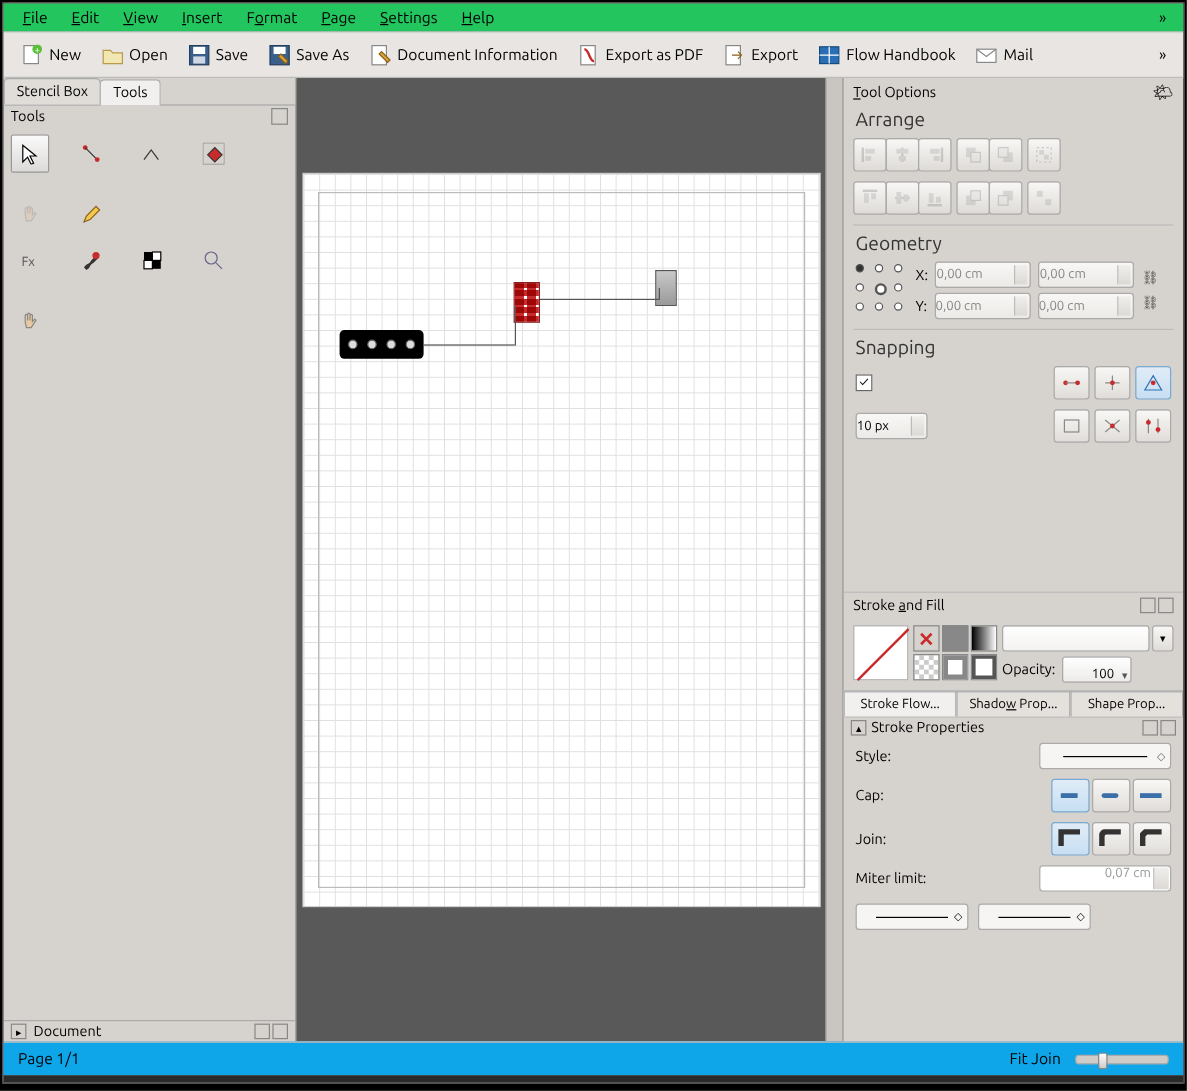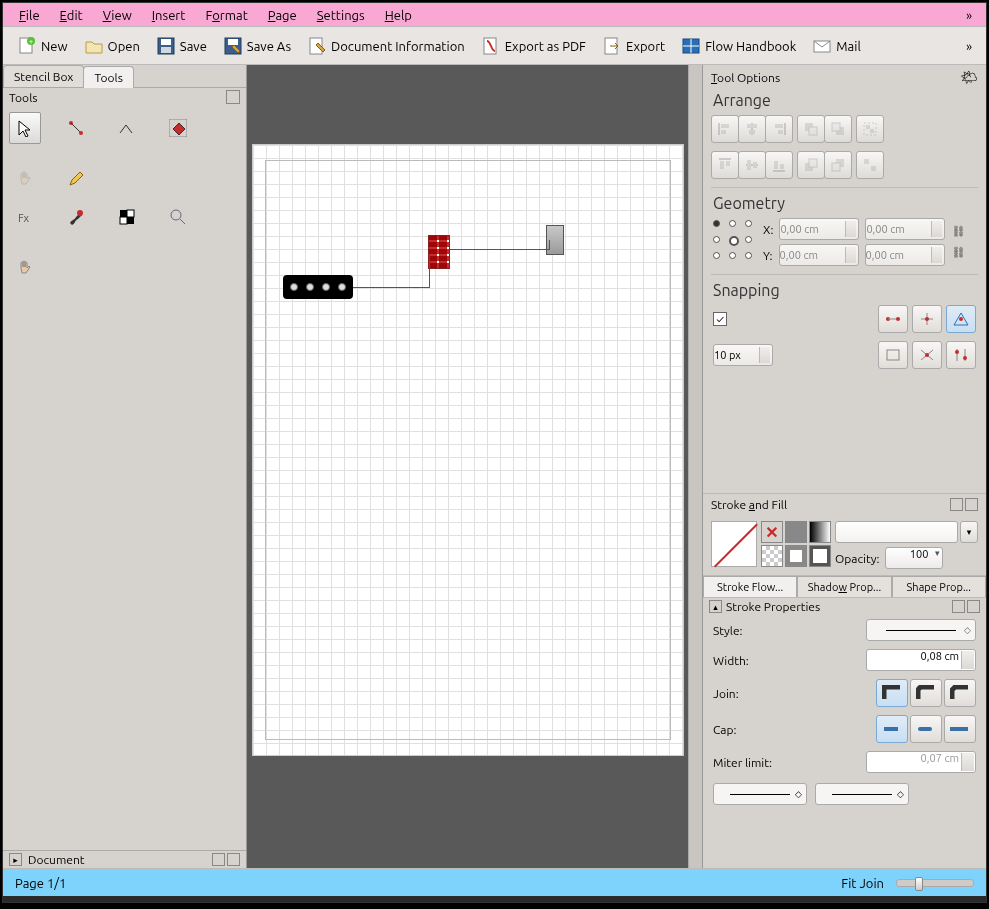--- a/index.html
+++ b/index.html
@@ -1,20 +1,20 @@
 <!DOCTYPE html>
 <html><head>
 <meta charset="utf-8">
 <style>
 * { box-sizing: border-box; margin: 0; padding: 0; font-family: "Ubuntu", "Segoe UI", sans-serif; }
 body { width: 989px; height: 909px; background: #000; overflow: hidden; }
 .window { width: 985px; height: 901px; margin: 2px; background: #d6d2ce; display: flex; flex-direction: column; border: 1px solid #333; }
 
 
-.menubar { display: flex; background: #f9a8d4; border-bottom: 1px solid #bbb; padding: 2px 6px; font-size: 13px; height: 24px; align-items: center; }
+.menubar { display: flex; background: #22c55e; border-bottom: 1px solid #bbb; padding: 2px 6px; font-size: 13px; height: 24px; align-items: center; }
 .menubar .menu-item { padding: 2px 10px; cursor: default; }
 .menubar .menu-item u { text-decoration: underline; }
 .menubar .overflow { margin-left: auto; padding: 0 8px; }
 
 
 .toolbar { display: flex; align-items: center; background: #e8e5e2; padding: 4px 8px; border-bottom: 1px solid #bbb; gap: 4px; font-size: 13px; height: 38px; }
 .tbtn { display: inline-flex; align-items: center; gap: 4px; padding: 3px 6px; border-radius: 3px; }
 .tbtn .icon { width: 20px; height: 20px; display: inline-flex; align-items: center; justify-content: center; }
 
 
@@ -85,21 +85,21 @@
 .swatch-col { display:flex; flex-direction:column; gap:2px; }
 .swatch-row2 { display:flex; gap:2px; }
 .sw { width:22px; height:22px; border:1px solid #888; display:flex; align-items:center; justify-content:center; }
 .sw.x { color:#c82b2b; font-weight:bold; font-size:16px; }
 .sw.dark { background:#888; }
 .sw.grad { background:linear-gradient(90deg,#000,#fff); }
 .sw.pat { background: repeating-conic-gradient(#ccc 0 25%, #fff 0 50%); background-size:8px 8px; }
 .sw.bord { background:#fff; box-shadow: inset 0 0 0 4px #888; }
 .color-bar { flex:1; height:22px; border:1px solid #aaa; background:linear-gradient(#fff,#f3f2f0); border-radius: 3px; }
 .opacity-row { display:flex; align-items:center; gap:6px; padding: 0 8px 6px 8px; }
-.combo { width:58px; height:22px; border:1px solid #aaa; background:linear-gradient(#fff,#ecebe9); border-radius:3px; display:flex; align-items:flex-start; justify-content:flex-end; padding:0 14px 0 4px; position:relative; font-size:11px; }
+.combo { width:58px; height:22px; border:1px solid #aaa; background:linear-gradient(#fff,#ecebe9); border-radius:3px; display:flex; align-items:flex-end; justify-content:flex-end; padding:0 14px 0 4px; position:relative; font-size:11px; }
 .combo::after{ content:'▾'; position:absolute; right:3px; font-size:9px; color:#555;}
 
 .tab-row2 { display:flex; background:#d6d2ce; border-top:1px solid #bbb; border-bottom:1px solid #bbb; }
 .tab2 { flex:1; padding:4px 4px; text-align:center; border:1px solid #aaa; background:#e4e1dd; font-size:11px; border-bottom:none; white-space:nowrap; overflow:hidden; }
 .tab2.active { background:#f2f0ee; }
 
 .prop-header { display:flex; align-items:center; gap:4px; padding:2px 6px; font-size:12px; }
 .prop-header .chev { width:13px; height:13px; border:1px solid #888; display:flex; align-items:center; justify-content:center; font-size:9px;}
 
 .prop-row { display:flex; align-items:center; justify-content:space-between; padding:4px 10px; gap:8px; }
@@ -118,21 +118,21 @@
 .arrow-combo .line{ width:60px; border-top:1px solid #000;}
 .arrow-combo::after{content:'◇'; position:absolute; right:4px; font-size:9px;}
 
 
 .dock-bottom-left { border-top:1px solid #aaa; padding:2px 6px; font-size:12px; display:flex; align-items:center; gap:6px;}
 .dock-bottom-left .chev { width:13px; height:13px; border:1px solid #888; display:flex; align-items:center; justify-content:center; font-size:9px;}
 .dock-bottom-left .icons { margin-left:auto; display:flex; gap:2px;}
 .dock-bottom-left .icons div{ width:13px; height:13px; border:1px solid #888;}
 
 
-.statusbar { height: 28px; background:#7dd3fc; border-top:1px solid #bbb; display:flex; align-items:center; padding: 0 12px; font-size:13px;}
+.statusbar { height: 28px; background:#0ea5e9; border-top:1px solid #bbb; display:flex; align-items:center; padding: 0 12px; font-size:13px;}
 .statusbar .right { margin-left:auto; display:flex; align-items:center; gap:12px;}
 .zoom-slider { width:78px; height:8px; background:#cfccc8; border:1px solid #aaa; border-radius:3px; position:relative;}
 .zoom-slider .thumb{ position:absolute; left:18px; top:-3px; width:8px; height:14px; background:linear-gradient(#fff,#ccc); border:1px solid #888; border-radius:2px;}
 
 
 .taskbar { height: 6px; background: #2a2a2a; }
 
 
 svg { display:block; }
 </style>
@@ -607,22 +607,38 @@
         </div>
       </div>
 
       <div class="prop-row">
         <span>Style:</span>
         <div class="wide-combo">
             <div class="line"></div>
           </div>
       </div>
       <div class="prop-row">
-        <span>Width:</span>
-        <div class="wide-input"><span>0,08 cm</span></div>
+        <span>Cap:</span>
+        <div class="cap-row">
+          <div class="cap-btn active">
+              <svg width="20" height="12">
+                <rect x="2" y="4" width="14" height="4" fill="#3a6fa8"></rect>
+              </svg>
+            </div>
+          <div class="cap-btn">
+              <svg width="20" height="12">
+                <rect x="2" y="4" width="14" height="4" rx="2" fill="#3a6fa8"></rect>
+              </svg>
+            </div>
+          <div class="cap-btn">
+              <svg width="20" height="12">
+                <rect x="0" y="4" width="18" height="4" fill="#3a6fa8"></rect>
+              </svg>
+            </div>
+        </div>
       </div>
       <div class="prop-row">
         <span>Join:</span>
         <div class="cap-row">
           <div class="cap-btn active">
               <svg width="20" height="16">
                 <path d="M2 14V2H18" fill="none" stroke="#333" stroke-width="5"></path>
               </svg>
             </div>
           <div class="cap-btn">
@@ -631,40 +647,20 @@
               </svg>
             </div>
           <div class="cap-btn">
               <svg width="20" height="16">
                 <path d="M2 14V5L5 2H18" fill="none" stroke="#333" stroke-width="5"></path>
               </svg>
             </div>
         </div>
       </div>
       <div class="prop-row">
-        <span>Cap:</span>
-        <div class="cap-row">
-          <div class="cap-btn active">
-              <svg width="20" height="12">
-                <rect x="2" y="4" width="14" height="4" fill="#3a6fa8"></rect>
-              </svg>
-            </div>
-          <div class="cap-btn">
-              <svg width="20" height="12">
-                <rect x="2" y="4" width="14" height="4" rx="2" fill="#3a6fa8"></rect>
-              </svg>
-            </div>
-          <div class="cap-btn">
-              <svg width="20" height="12">
-                <rect x="0" y="4" width="18" height="4" fill="#3a6fa8"></rect>
-              </svg>
-            </div>
-        </div>
-      </div>
-      <div class="prop-row">
         <span>Miter limit:</span>
         <div class="wide-input" style="color:#999;"><span>0,07 cm</span></div>
       </div>
       <div class="arrow-row">
         <div class="arrow-combo">
             <div class="line"></div>
           </div>
         <div class="arrow-combo">
             <div class="line"></div>
           </div>

